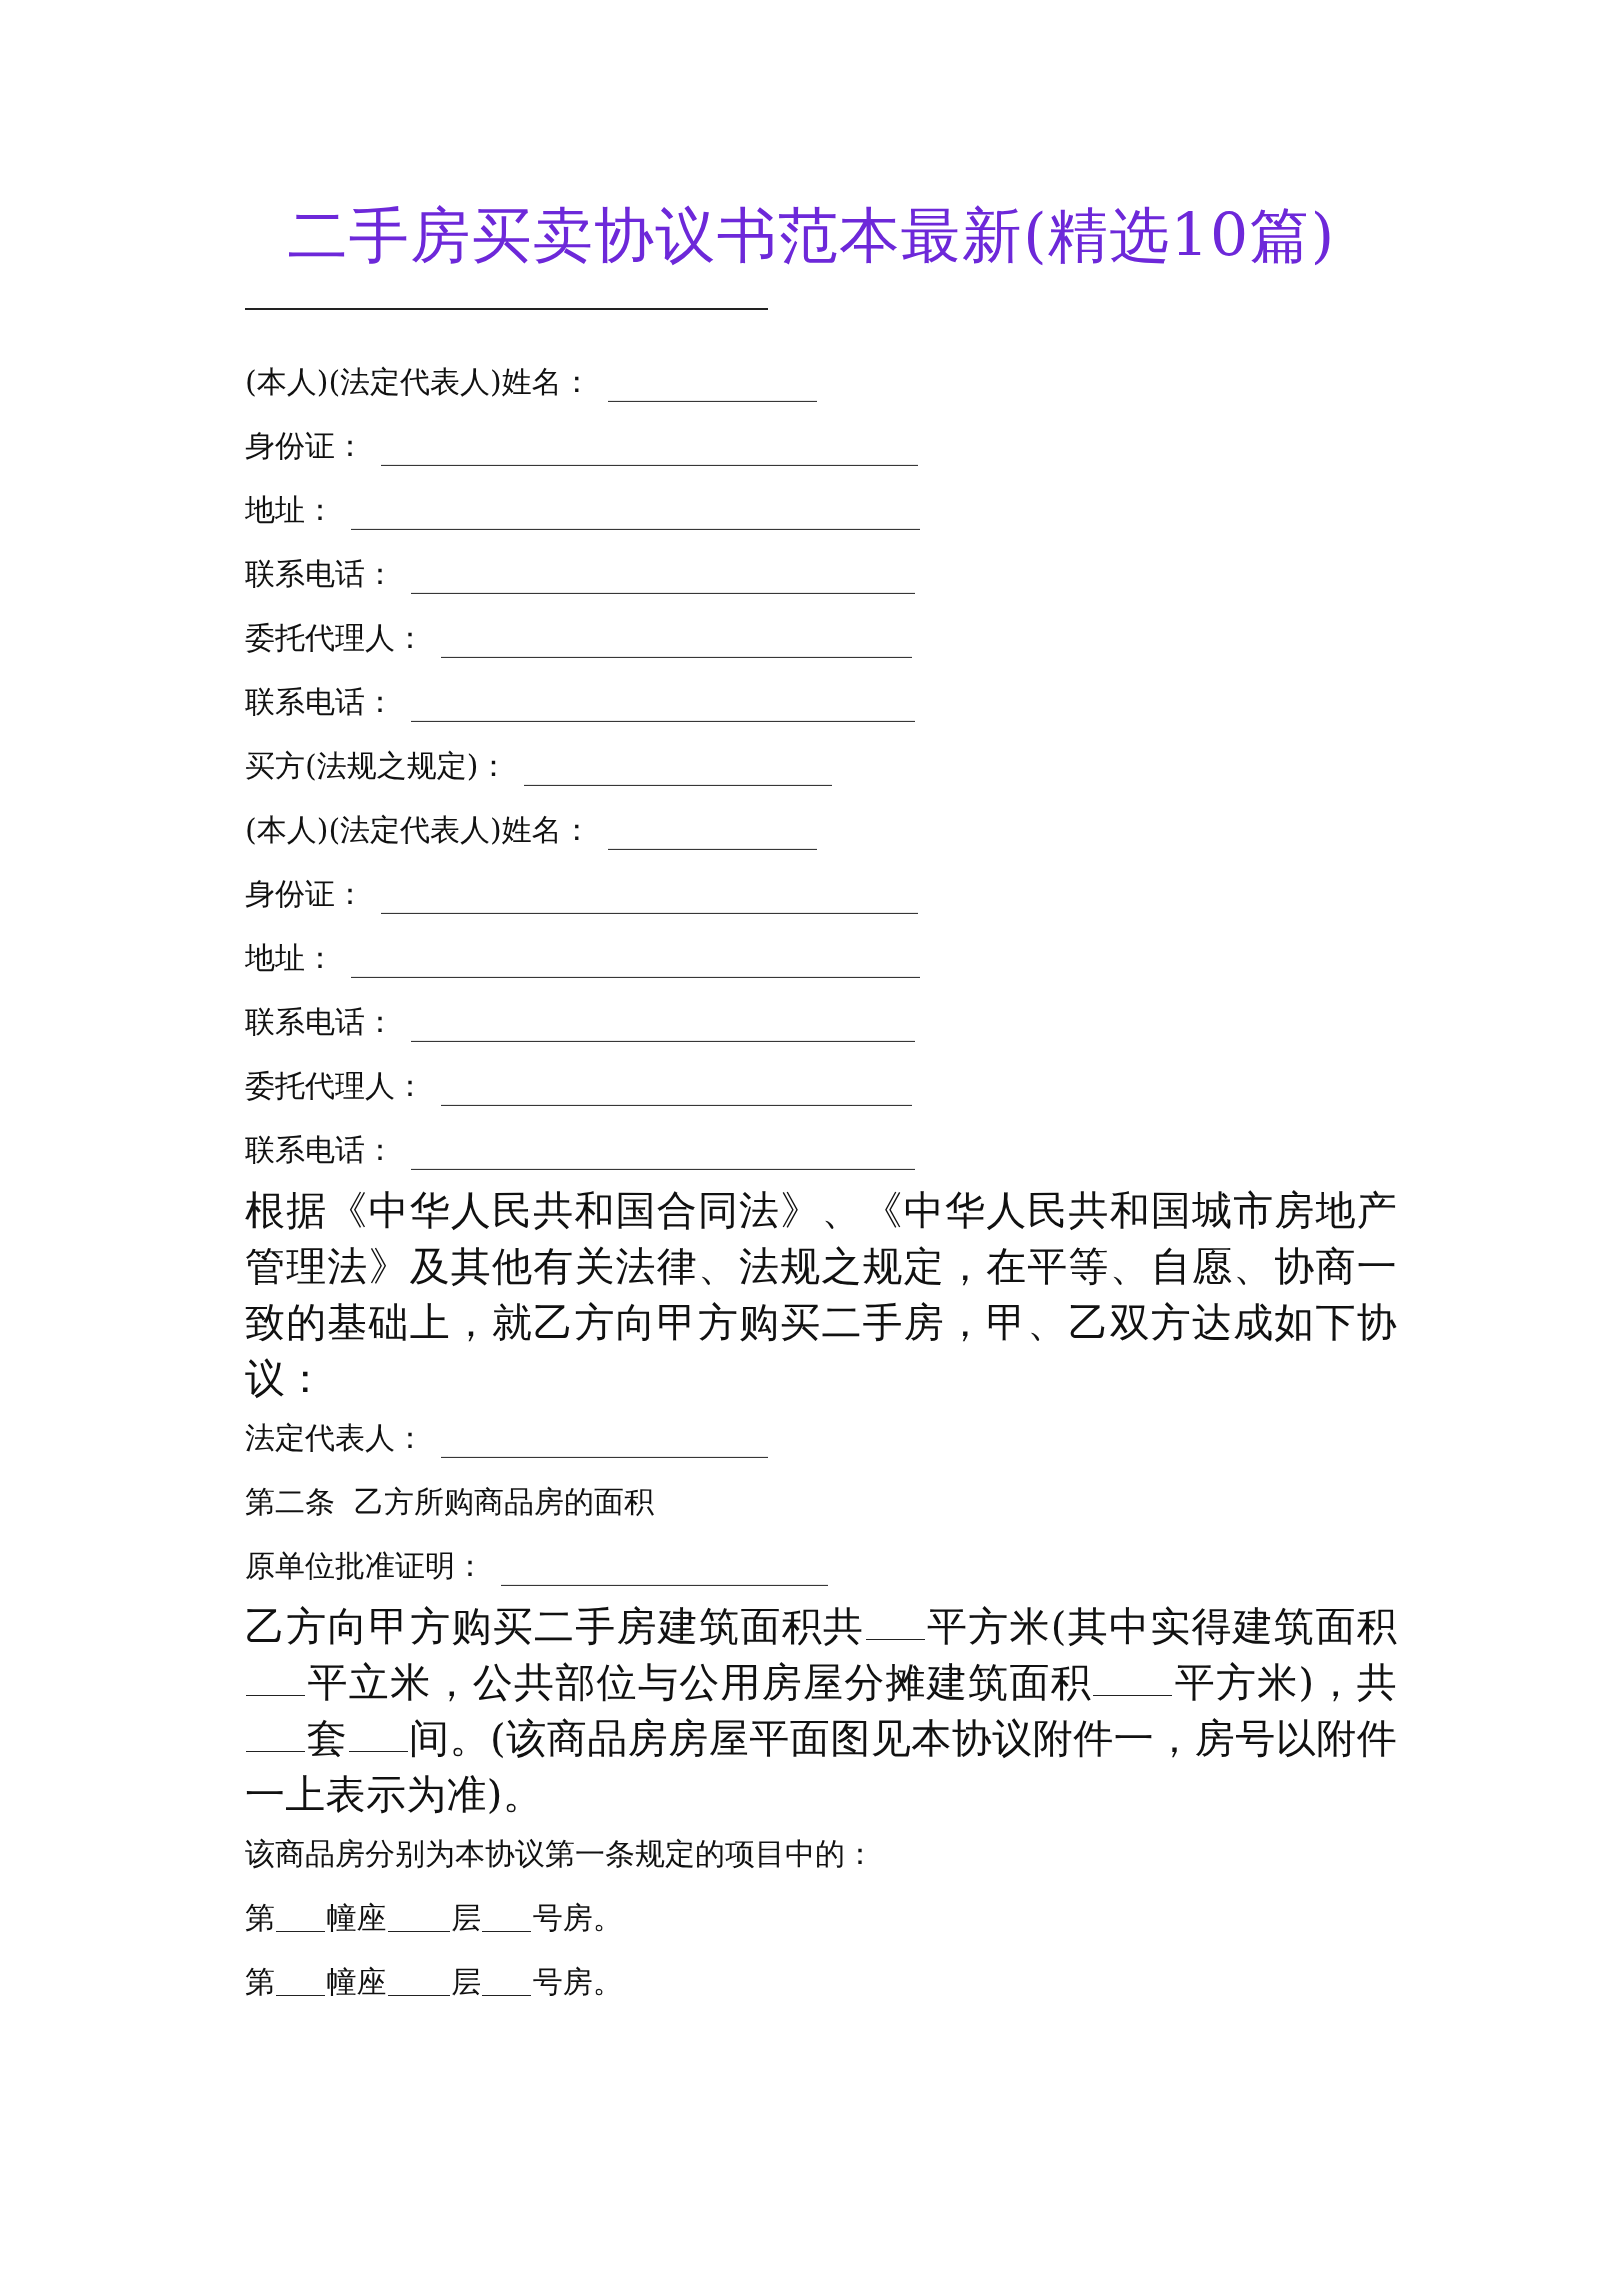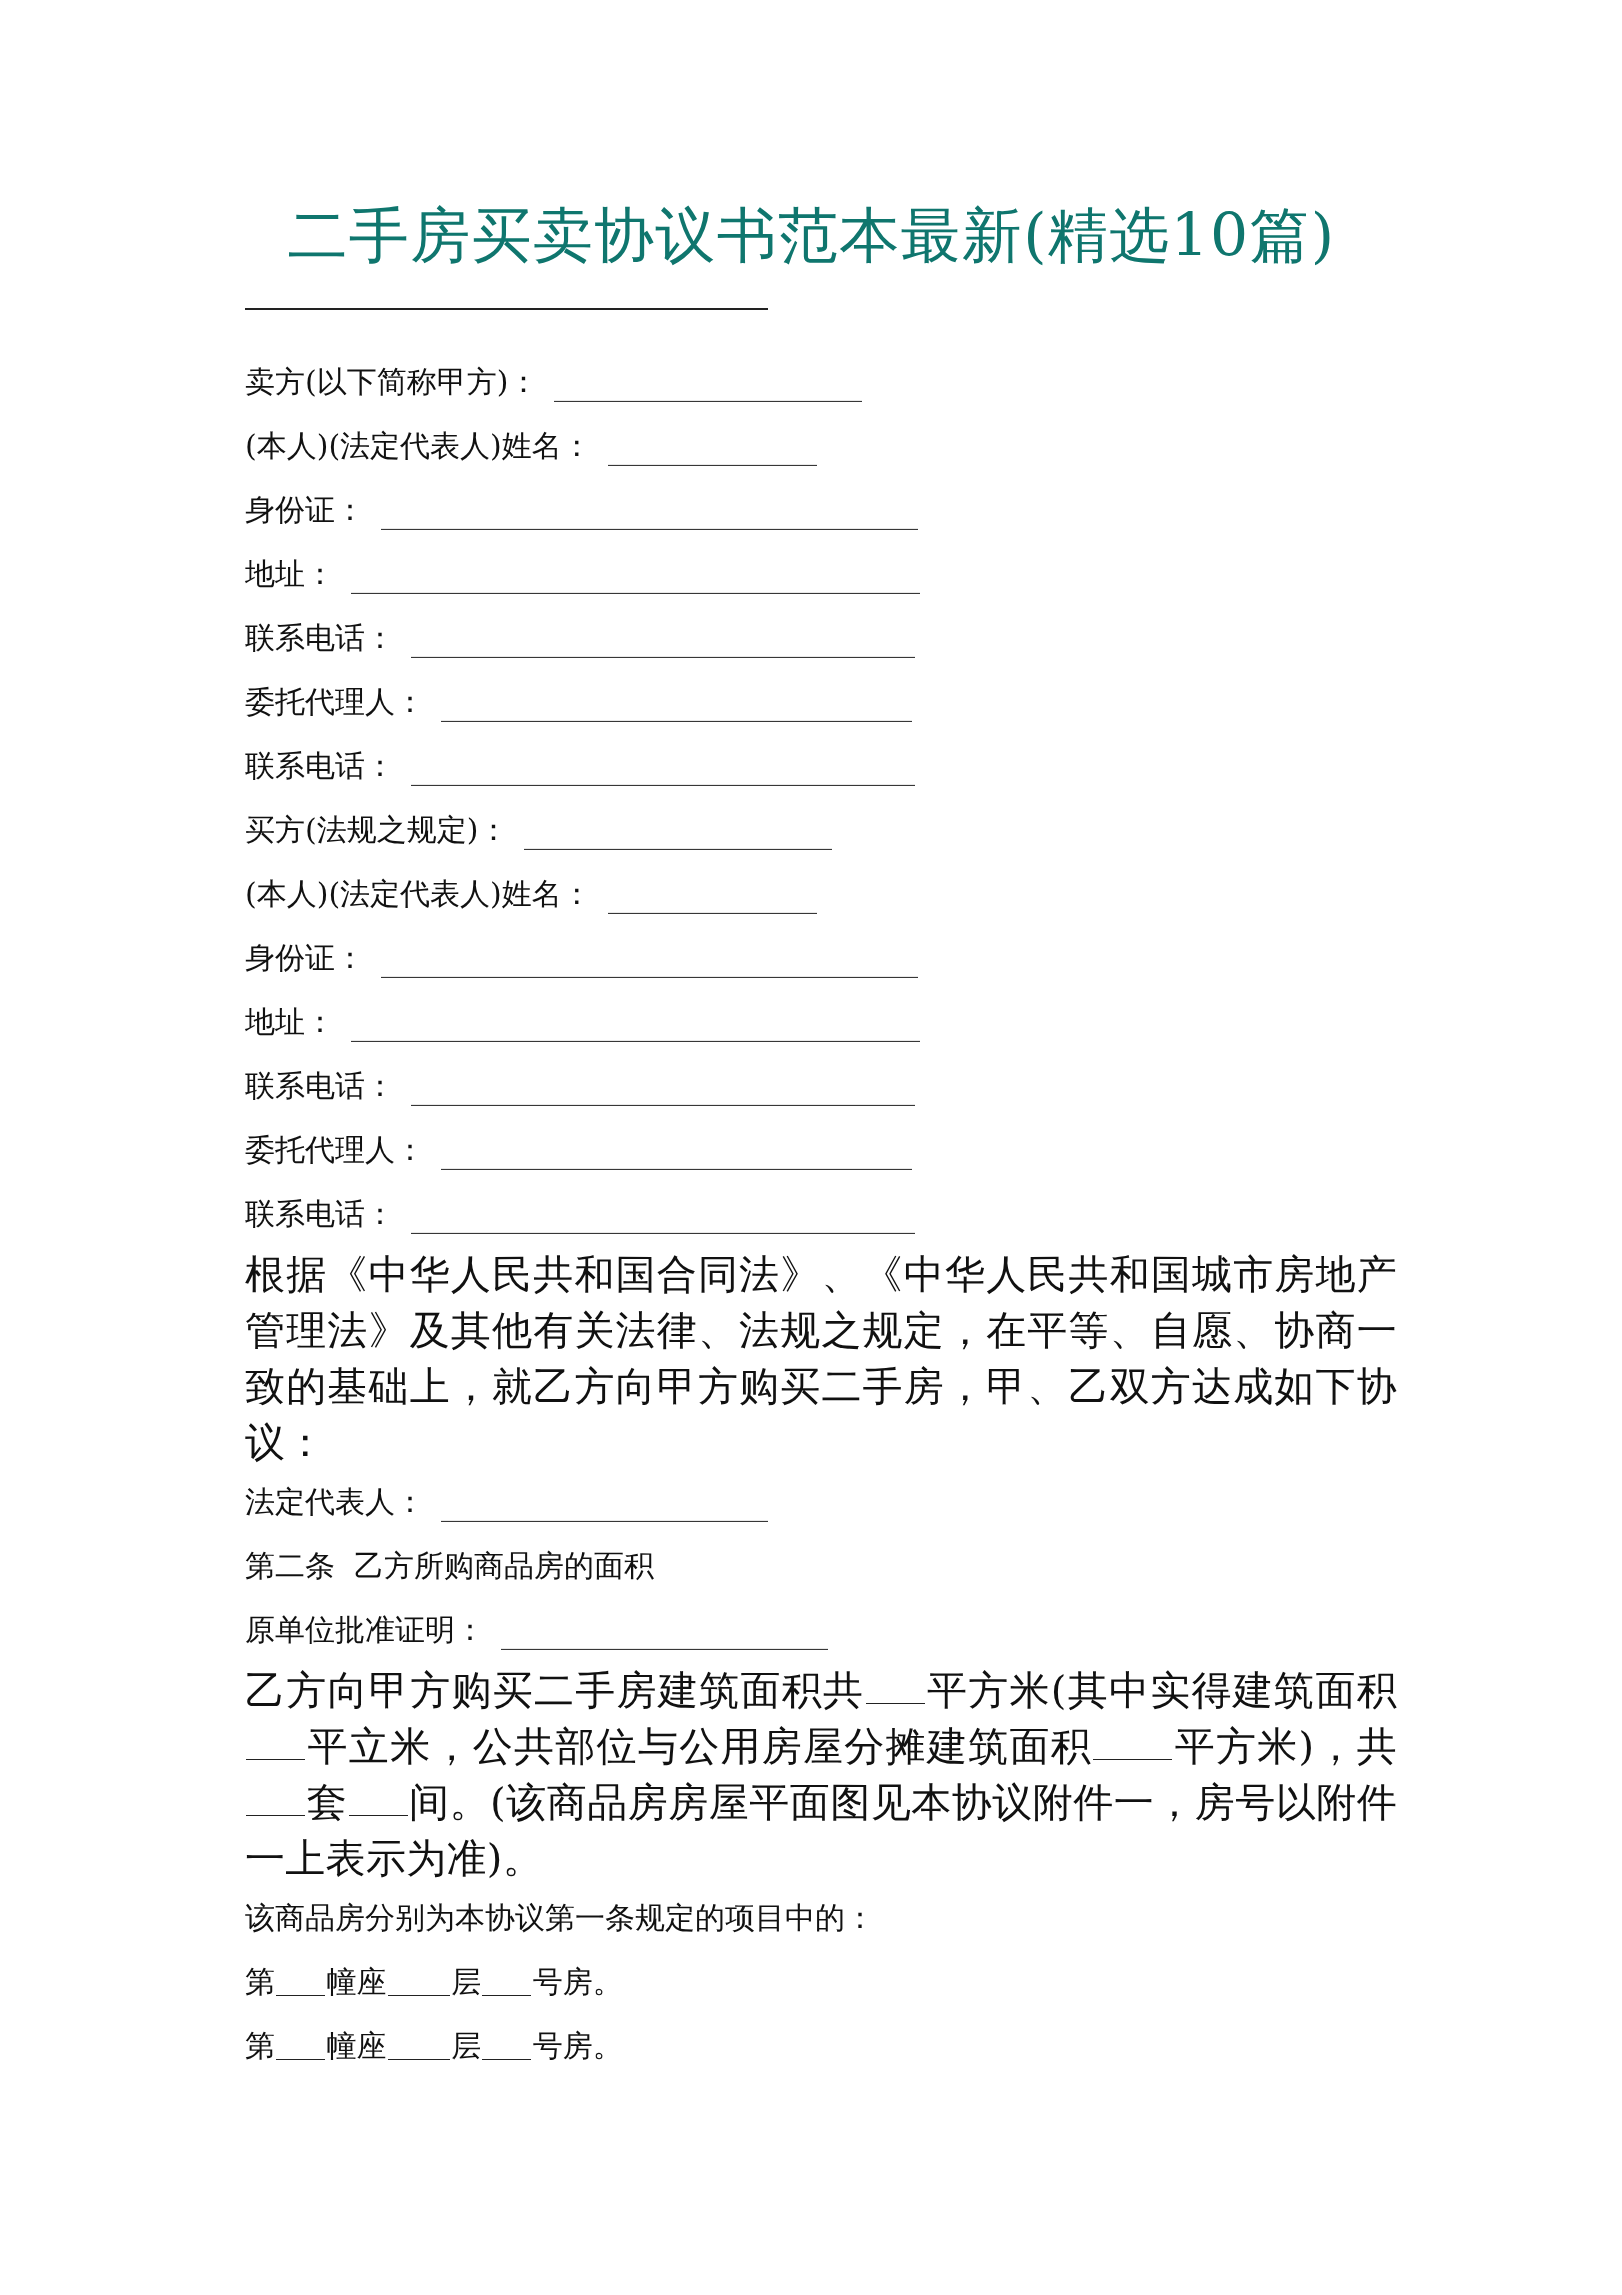--- a/index.html
+++ b/index.html
@@ -1,40 +1,36 @@
 <!DOCTYPE html>
 <html style="font-size:10.5px"><head>
 <meta charset="utf-8">
 <style>
   html, body { margin:0; padding:0; background:#ffffff; }
   body { width:1623px; height:2295px; position:relative; overflow:hidden;
          font-family: "DejaVu Serif", "Liberation Serif", serif; color:#111; }
   .title { position:absolute; left:0; width:1623px; top:196px; text-align:center;
-           font-size:60px; line-height:79px; letter-spacing:1.3px; color:#0f766e; }
+           font-size:60px; line-height:79px; letter-spacing:1.3px; color:#6d28d9; }
   .rule { position:absolute; left:245px; top:308px; width:523px; height:0;
           border-top:2px solid #222; }
   .body { position:absolute; left:245px; top:350px; width:1152px; }
   .line { height:64px; line-height:64px; font-size:30px; white-space:nowrap; display:flex; align-items:center; }
   .para { font-size:40px; line-height:56px; text-align:justify; text-align-last:left; letter-spacing:0.3px; }
   .lbl { display:inline-block; }
   .blank { display:inline-block; border-bottom:1.6px solid #222; height:30px; margin-left:15.7px; vertical-align:bottom; transform:translateY(3.9px); }
   .iblank { display:inline-block; border-bottom:1.6px solid #222; height:26px; margin:0 1.3px; vertical-align:baseline; }
 </style>
 </head>
 <body>
 
 <div class="title">二手房买卖协议书范本最新(精选10篇)</div>
 <div class="rule"></div>
 
 <div class="body">
 
-  <div class="line">
-    <span class="lbl">卖方(以下简称甲方)：</span>
-    <span class="blank" style="width:308px"></span>
-  </div>
   <div class="line">
     <span class="lbl">(本人)(法定代表人)姓名：</span>
     <span class="blank" style="width:209px"></span>
   </div>
   <div class="line">
     <span class="lbl">身份证：</span>
     <span class="blank" style="width:537px"></span>
   </div>
   <div class="line">
     <span class="lbl">地址：</span>

